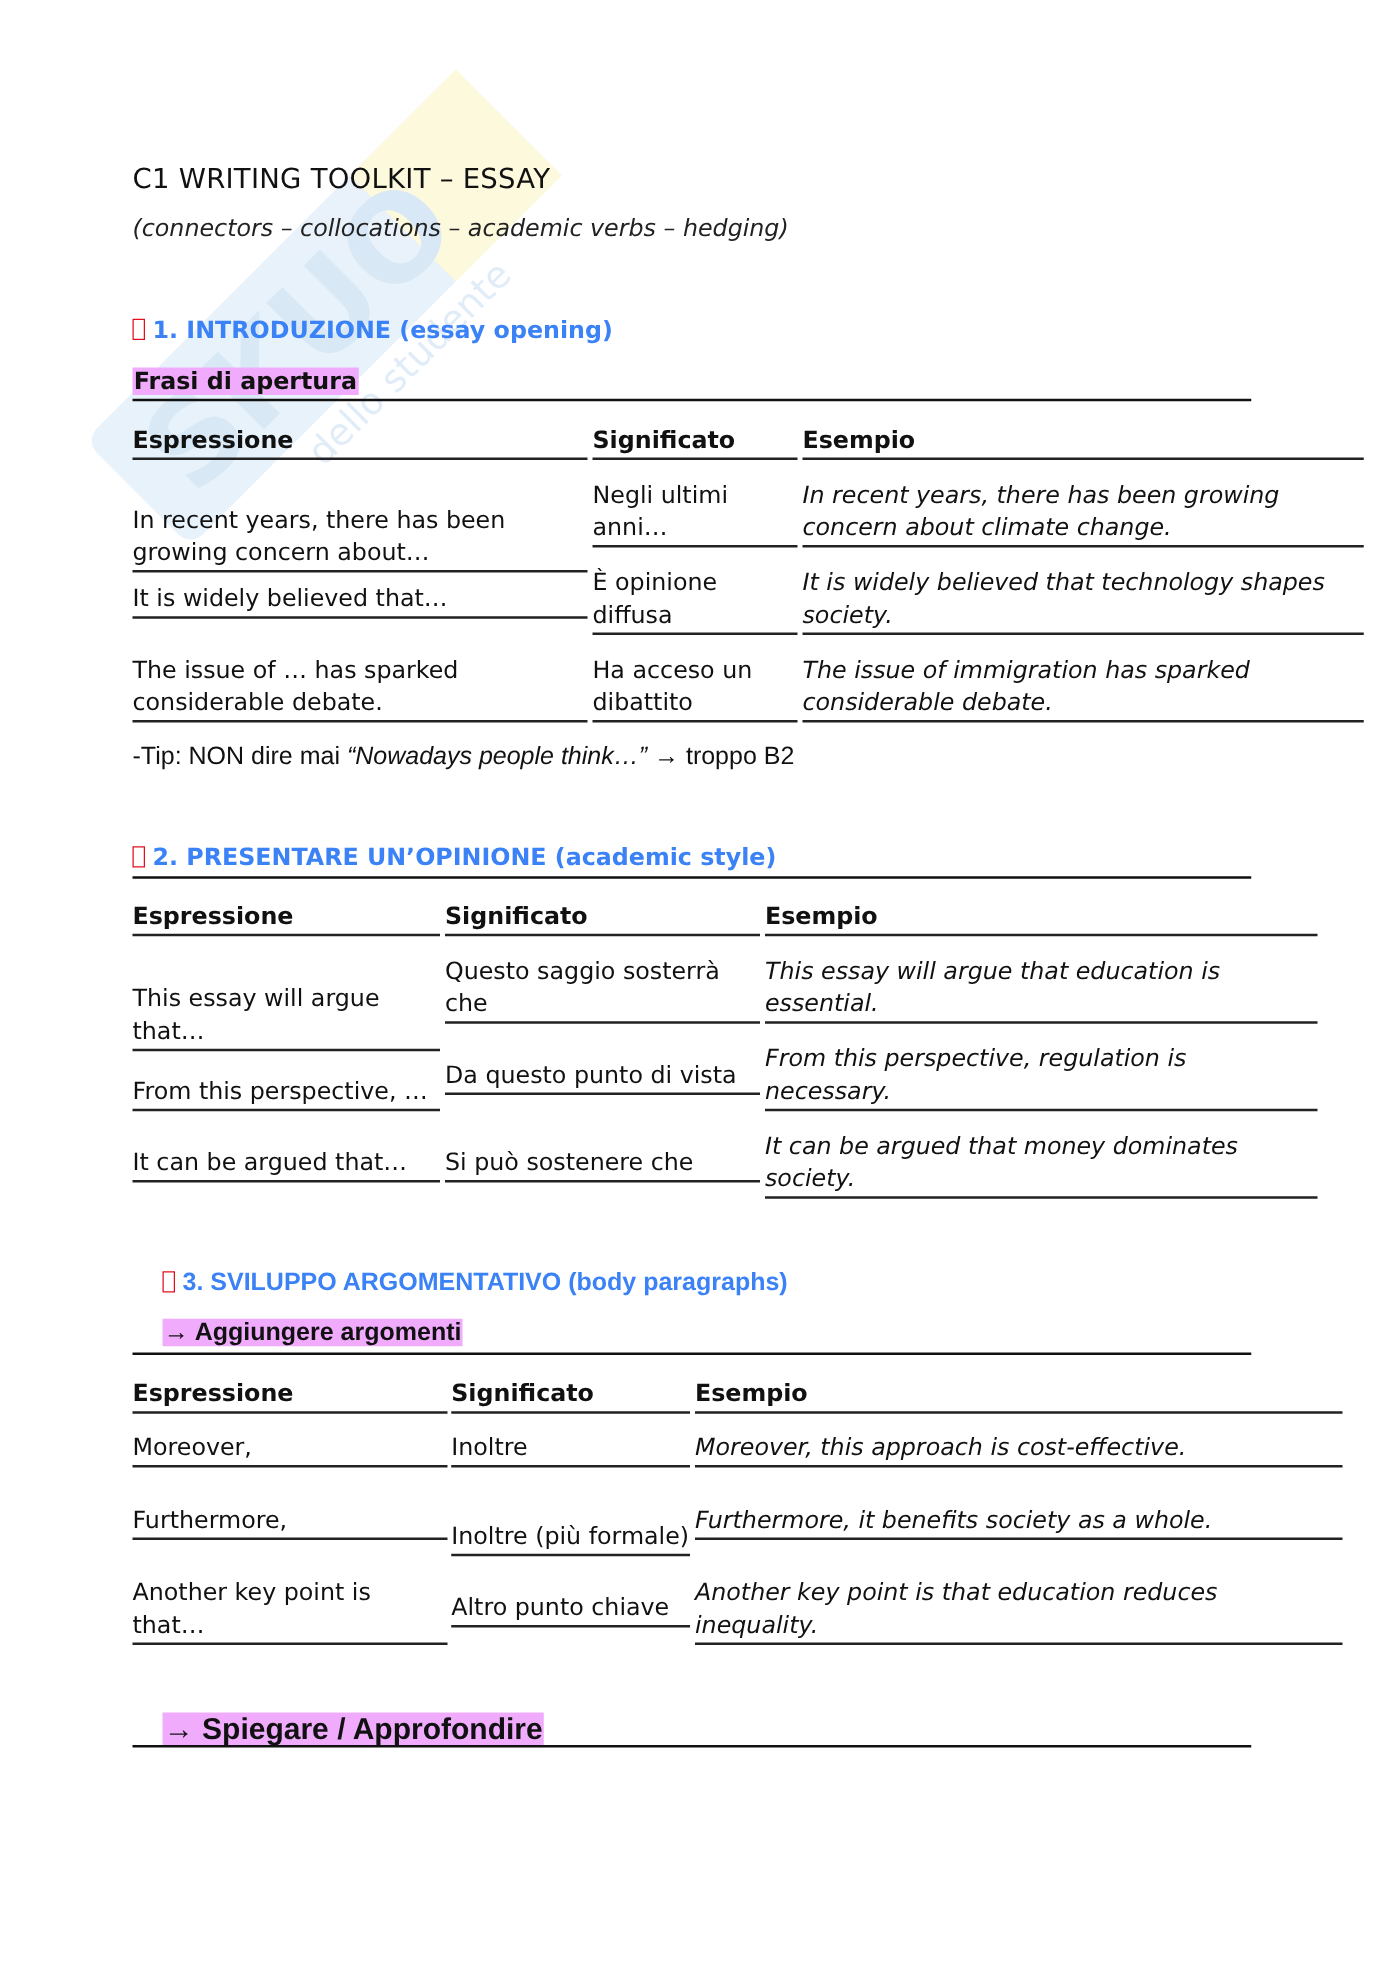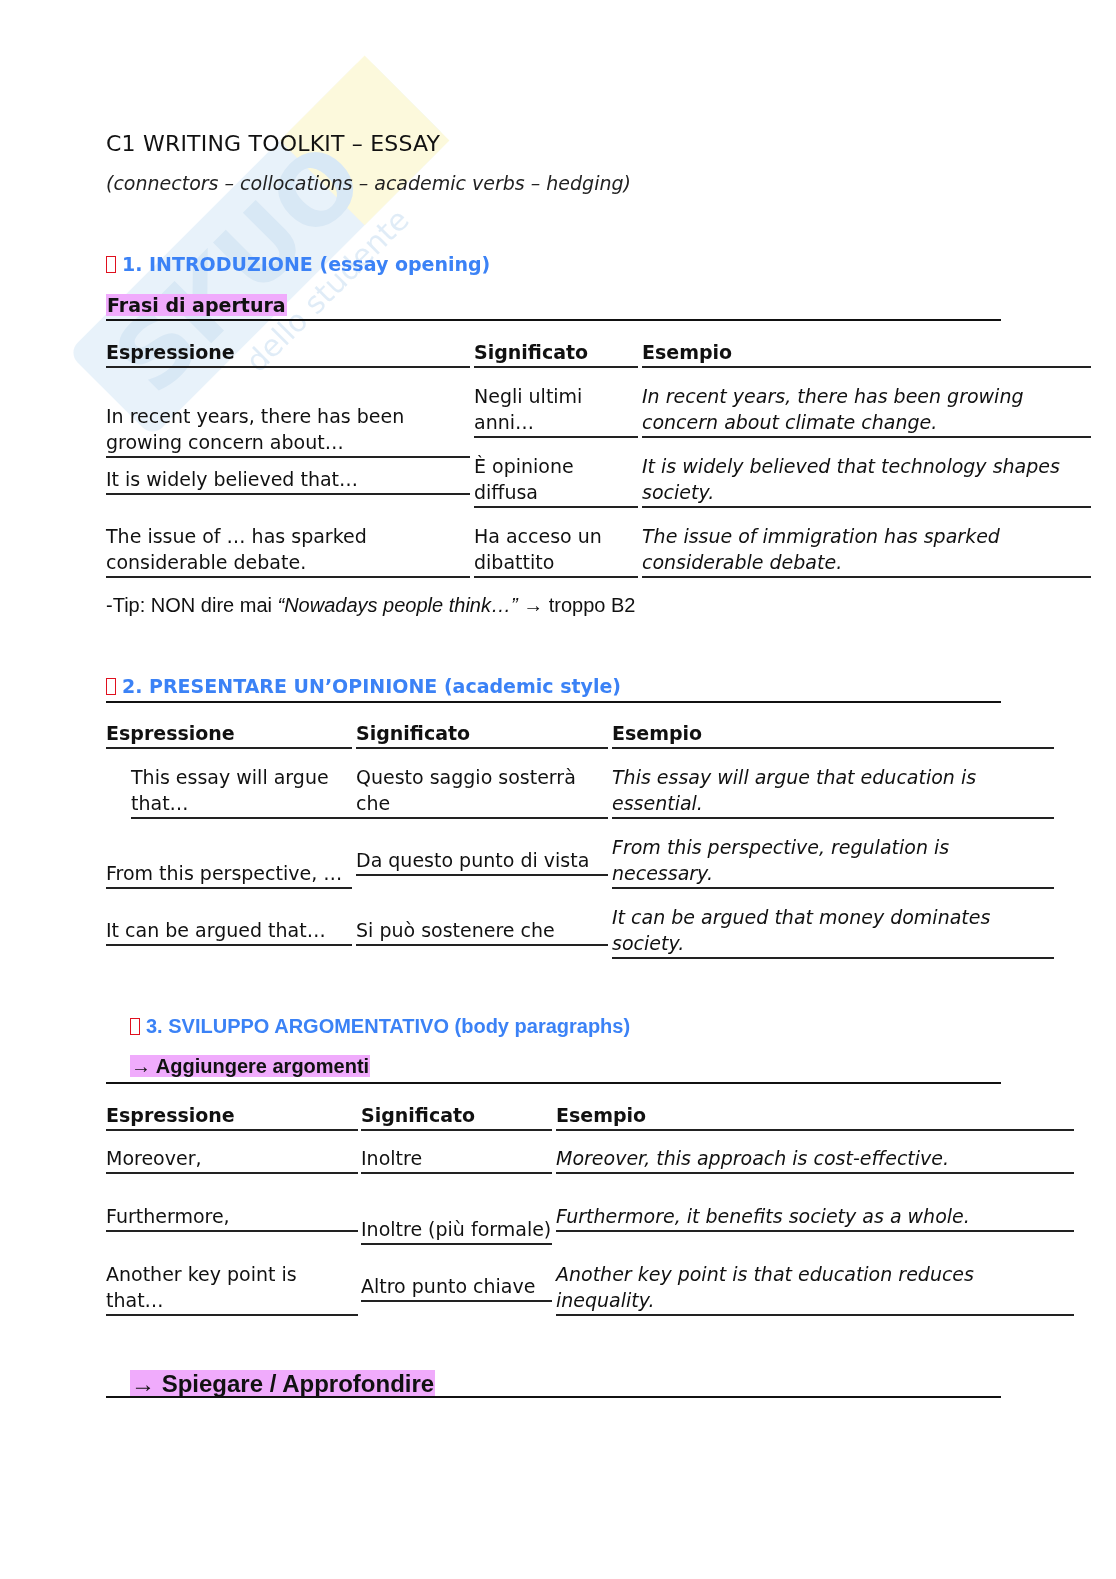--- a/index.html
+++ b/index.html
@@ -80,21 +80,21 @@
   <div class="abs section-heading" style="left:106px; top:675px;">
     <span class="box"></span><span>2. PRESENTARE UN’OPINIONE (academic style)</span>
   </div>
   <div class="rule" style="left:106px; top:701px; width:895px;"></div>
 
   <div>
     <div class="cell head" style="left:106px; top:717px; width:246px; height:32px;">Espressione</div>
     <div class="cell head" style="left:356px; top:717px; width:252px; height:32px;">Significato</div>
     <div class="cell head" style="left:612px; top:717px; width:442px; height:32px;">Esempio</div>
 
-    <div class="cell" style="left:106px; top:763px; width:246px; height:56px;margin-left:25px;">This essay will argue that…</div>
+    <div class="cell" style="left:106px; top:785px; width:246px; height:56px;">This essay will argue that…</div>
     <div class="cell" style="left:356px; top:763px; width:252px; height:56px;">Questo saggio sosterrà che</div>
     <div class="cell ex" style="left:612px; top:763px; width:442px; height:56px;">This essay will argue that education is essential.</div>
 
     <div class="cell" style="left:106px; top:833px; width:246px; height:56px;">From this perspective, …</div>
     <div class="cell" style="left:356px; top:833px; width:252px; height:43px;">Da questo punto di vista</div>
     <div class="cell ex" style="left:612px; top:833px; width:442px; height:56px;">From this perspective, regulation is necessary.</div>
 
     <div class="cell" style="left:106px; top:903px; width:246px; height:43px;">It can be argued that…</div>
     <div class="cell" style="left:356px; top:903px; width:252px; height:43px;">Si può sostenere che</div>
     <div class="cell ex" style="left:612px; top:903px; width:442px; height:56px;">It can be argued that money dominates society.</div>

